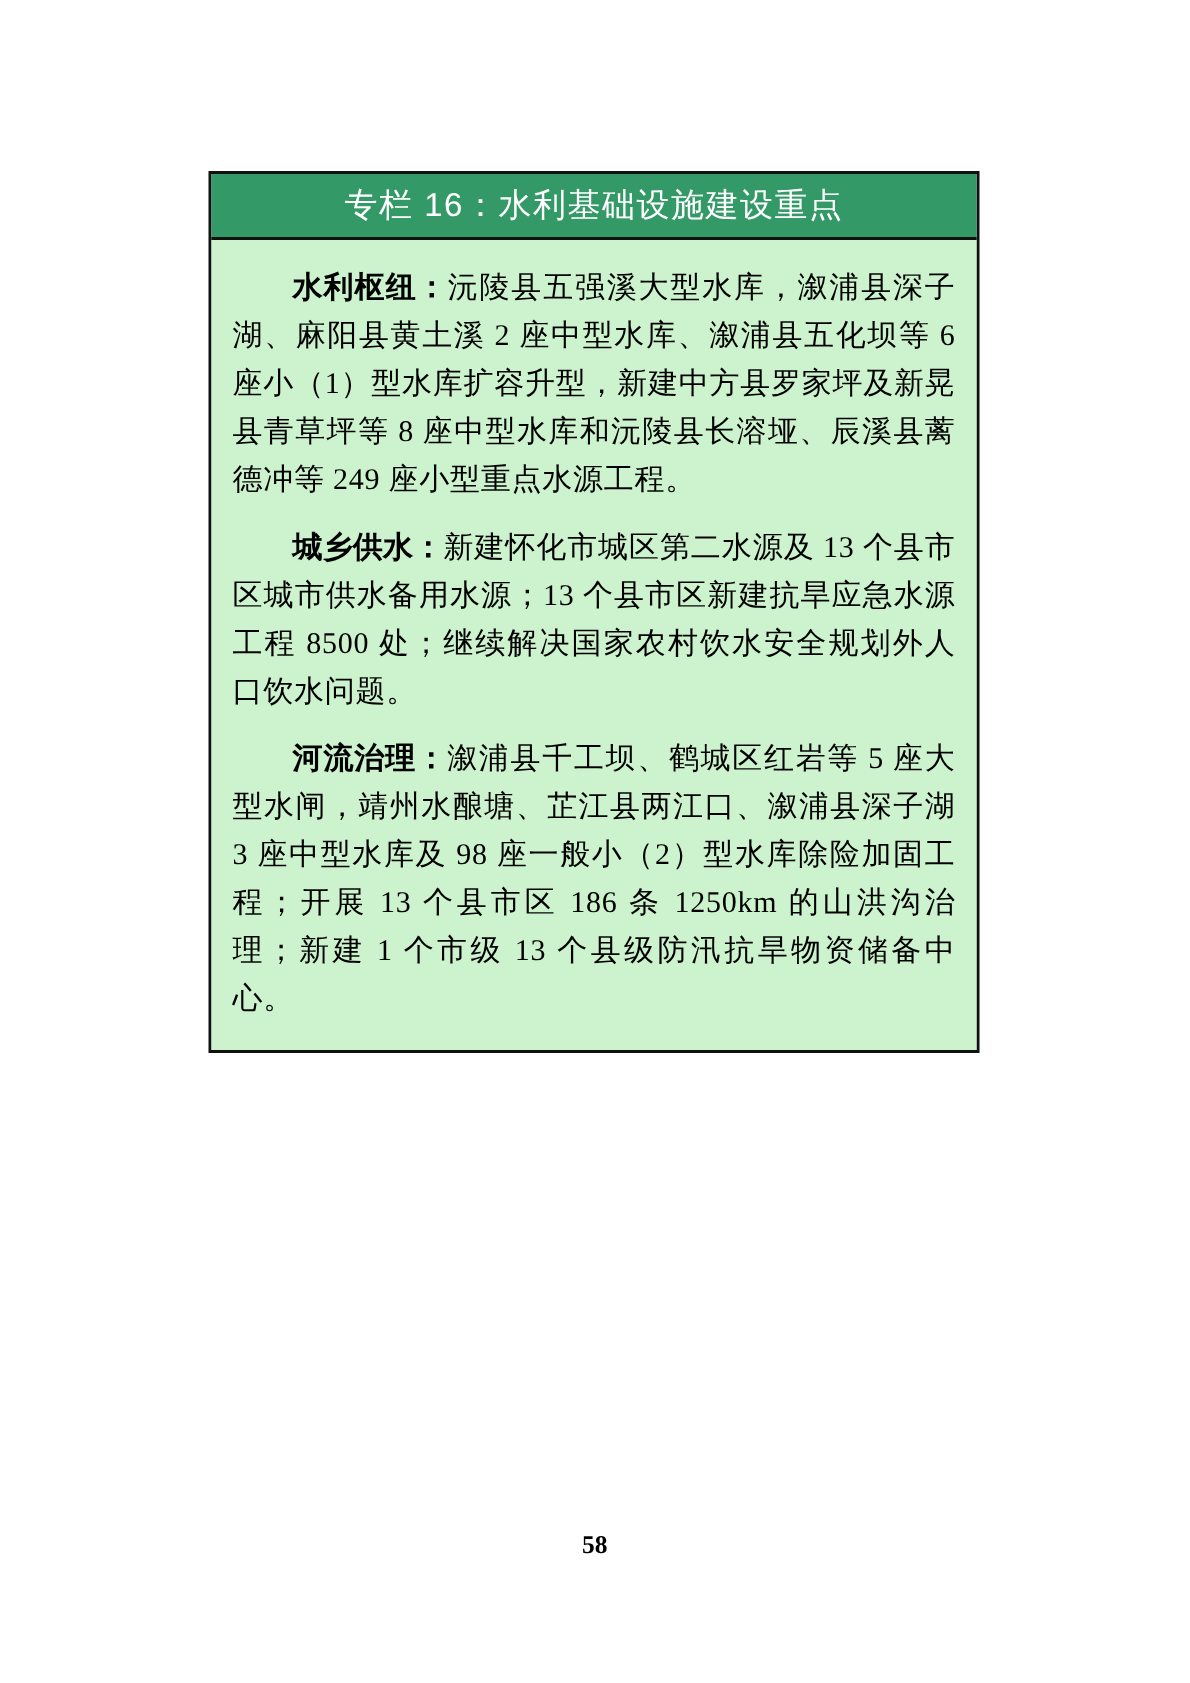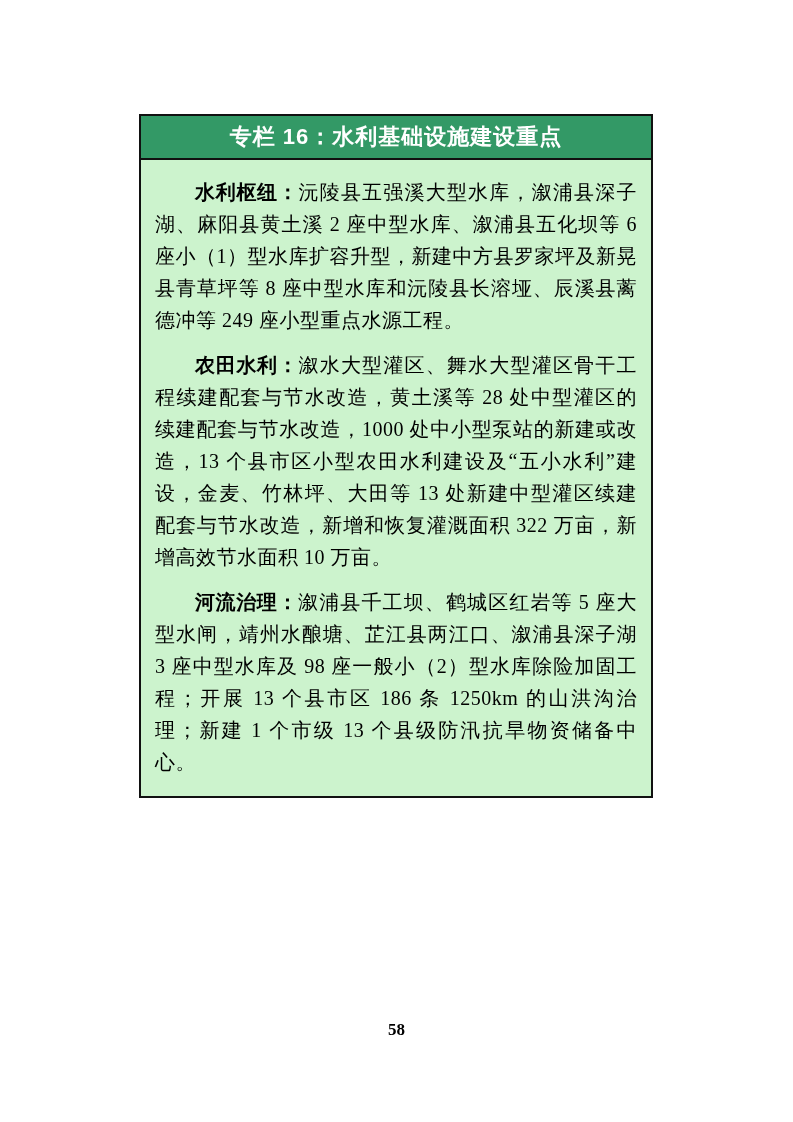--- a/index.html
+++ b/index.html
@@ -23,21 +23,21 @@
     box-sizing: border-box;
   }
   .panel-header {
     background: var(--header-bg, #339966);
     border-bottom: 2px solid var(--border-color, #111111);
     height: 42px;
     line-height: 42px;
     text-align: center;
     color: var(--title-color, #ffffff);
     font-family: "Liberation Sans", sans-serif;
-    font-weight: bold;
+    font-weight: normal;
     font-size: 22px;
     letter-spacing: 1px;
   }
   .panel-body {
     background: var(--body-bg, #ccf3cd);
     padding: 16px 14px 18px 14px;
   }
   .para {
     margin: 0 0 13px 0;
     font-size: 20px;
@@ -69,21 +69,21 @@
 </head>
 <body>
 
 <div class="panel">
   <div class="panel-header">专栏 16：水利基础设施建设重点</div>
   <div class="panel-body">
     <p class="para">
       <span class="lead">水利枢纽：</span><span>沅陵县五强溪大型水库，溆浦县深子湖、麻阳县黄土溪 2 座中型水库、溆浦县五化坝等 6 座小（1）型水库扩容升型，新建中方县罗家坪及新晃县青草坪等 8 座中型水库和沅陵县长溶垭、辰溪县蓠德冲等 249 座小型重点水源工程。</span>
     </p>
     <p class="para">
-      <span class="lead">农田水利：</span><span>溆水大型灌区、舞水大型灌区骨干工程续建配套与节水改造，黄土溪等 28 处中型灌区的续建配套与节水改造，1000 处中小型泵站的新建或改造，13 个县市区小型农田水利建设及“五小水利”建设，金麦、竹林坪、大田等 13 处新建中型灌区续建配套与节水改造，新增和恢复灌溉面积 322 万亩，新增高效节水面积 10 万亩。</span>
+      <span class="lead">城乡供水：</span><span>新建怀化市城区第二水源及 13 个县市区城市供水备用水源；13 个县市区新建抗旱应急水源工程 8500 处；继续解决国家农村饮水安全规划外人口饮水问题。</span>
     </p>
     <p class="para">
       <span class="lead">河流治理：</span><span>溆浦县千工坝、鹤城区红岩等 5 座大型水闸，靖州水酿塘、芷江县两江口、溆浦县深子湖 3 座中型水库及 98 座一般小（2）型水库除险加固工程；开展 13 个县市区 186 条 1250km 的山洪沟治理；新建 1 个市级 13 个县级防汛抗旱物资储备中心。</span>
     </p>
   </div>
 </div>
 
 <div class="page-number">58</div>
 
 </body></html>

